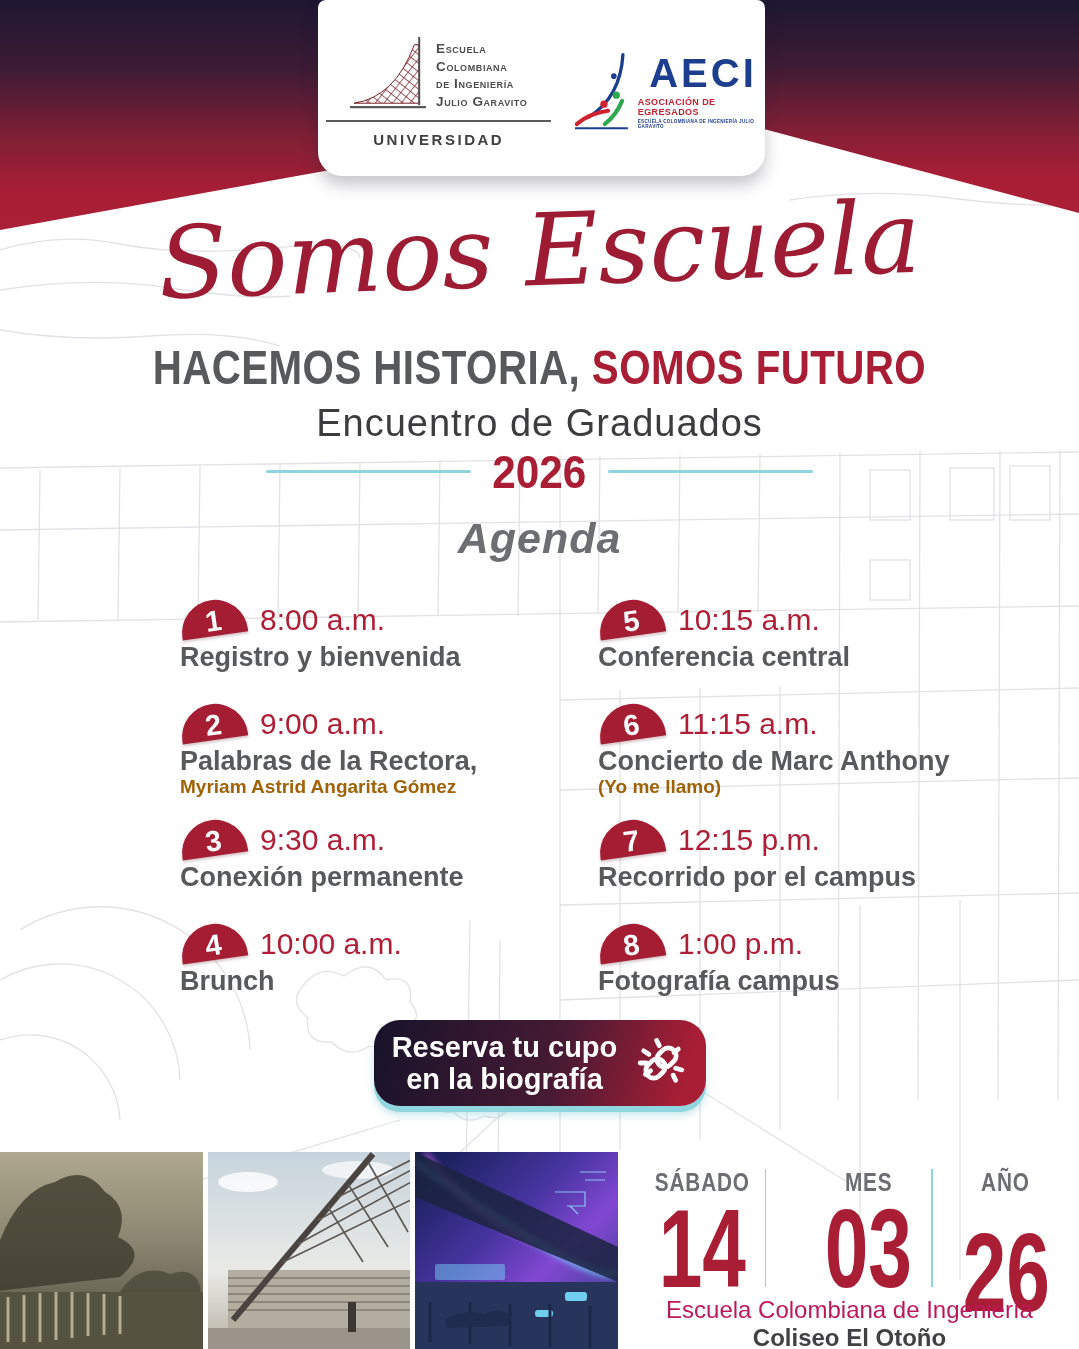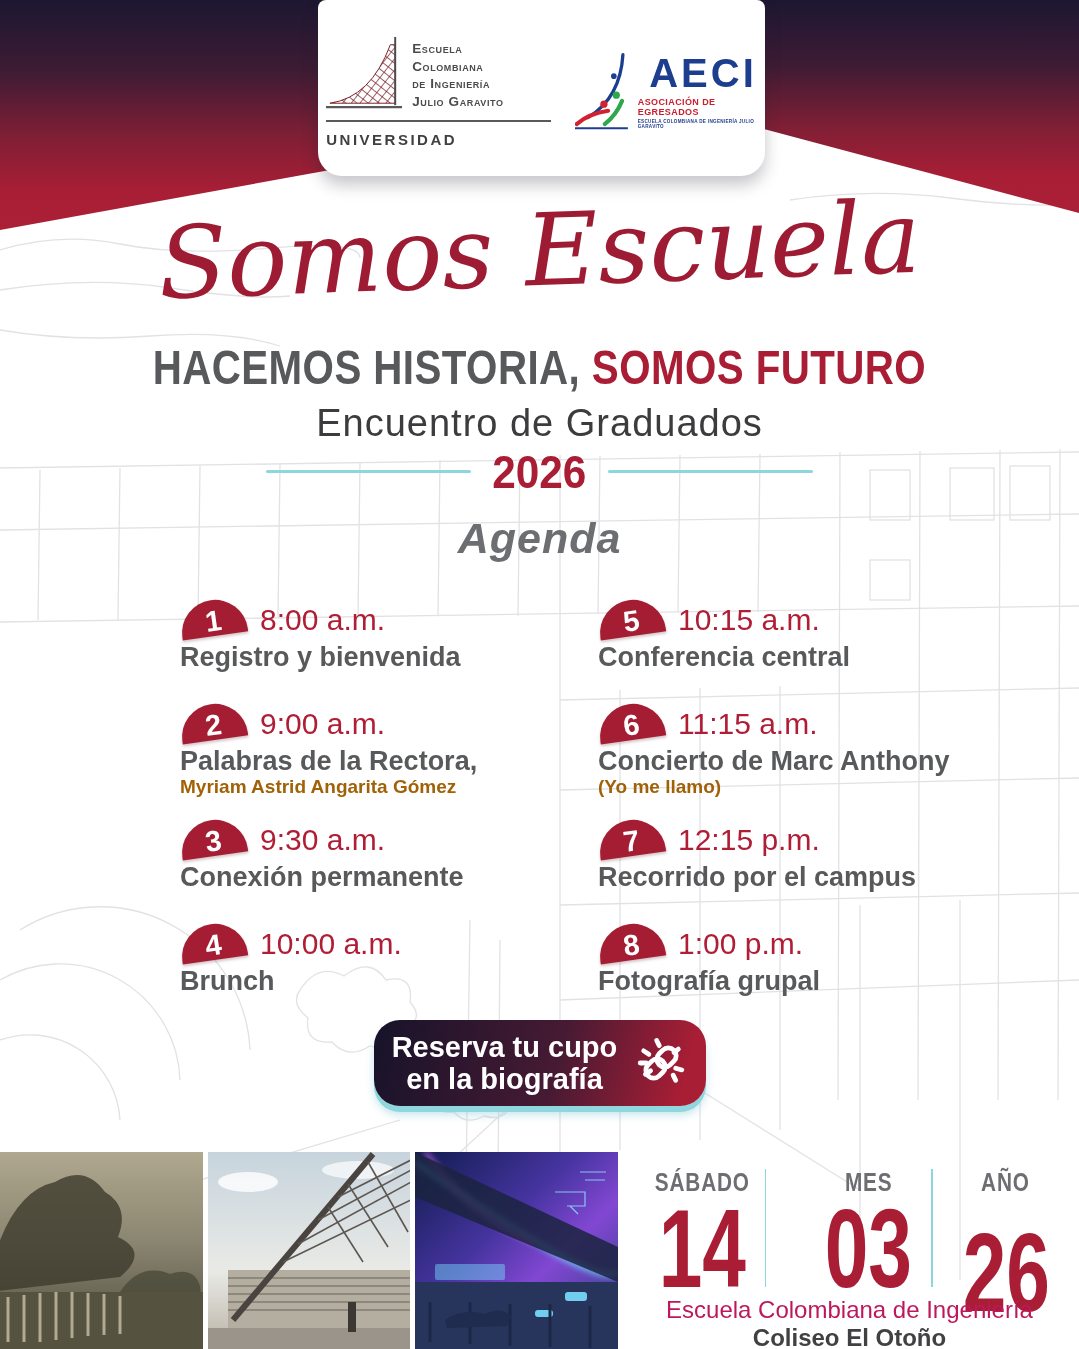--- a/index.html
+++ b/index.html
@@ -16,21 +16,21 @@
   .ribbon-left{left:0;width:330px;height:232px;
           clip-path:polygon(0 0,100% 0,100% 170px,0 230px);}
   .ribbon-right{left:700px;width:379px;height:215px;
           clip-path:polygon(0 0,100% 0,100% 213px,0 112px);}
 
   
   .logo-card{position:absolute;left:318px;top:0;width:447px;height:176px;z-index:3;
           background:#ffffff;border-radius:8px 8px 24px 24px;
           box-shadow:0 9px 16px rgba(30,30,50,.25);
           display:flex;align-items:center;justify-content:center;gap:24px;box-sizing:border-box;padding:14px 10px 8px 10px;}
-  .uni-block{display:flex;flex-direction:column;align-items:flex-start;}
+  .uni-block{display:flex;flex-direction:column;align-items:center;}
   .uni-top{display:flex;align-items:flex-end;gap:8px;}
   .uni-lines{font-size:13.5px;line-height:1.3;color:#4b4b4d;letter-spacing:.6px;font-weight:bold;
           font-variant-caps:small-caps;text-transform:none;}
   .uni-rule{width:225px;border-top:2px solid #5a5a5c;margin:9px 0 9px 0;}
   .uni-sub{font-size:15px;font-weight:bold;color:#404042;letter-spacing:2.5px;}
   .aeci-block{display:flex;align-items:center;gap:8px;}
   .aeci-right{display:flex;flex-direction:column;align-items:flex-end;}
   .aeci-acronym{font-size:40px;font-weight:bold;color:#1d3d8f;letter-spacing:3px;line-height:1;}
   .aeci-sub{font-size:9px;font-weight:bold;color:#c8202f;letter-spacing:.4px;margin-top:4px;}
   .aeci-tagline{font-size:4.6px;color:#1d3d8f;letter-spacing:.3px;margin-top:2px;font-weight:bold;}
@@ -297,21 +297,21 @@
 
     </div>
 
     <div class="agenda-item">
       <div class="item-head">
         <div class="dome">
             <span>8</span>
           </div>
         <div class="time">1:00 p.m.</div>
       </div>
-      <div class="line1">Fotografía grupal</div>
+      <div class="line1">Fotografía campus</div>
 
     </div>
   </div>
 
   <button class="cta">
     <span class="cta-text">
       <span>Reserva tu cupo</span><br>
       <span>en la biografía</span>
     </span>
     <svg class="cta-icon" width="52" height="52" viewBox="0 0 60 60">

